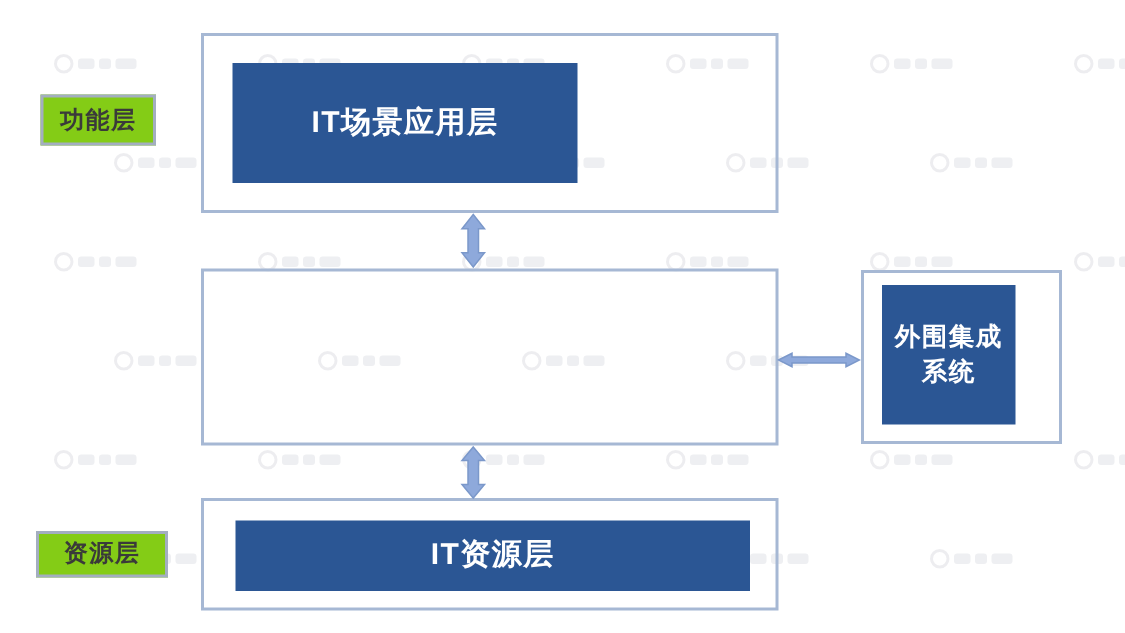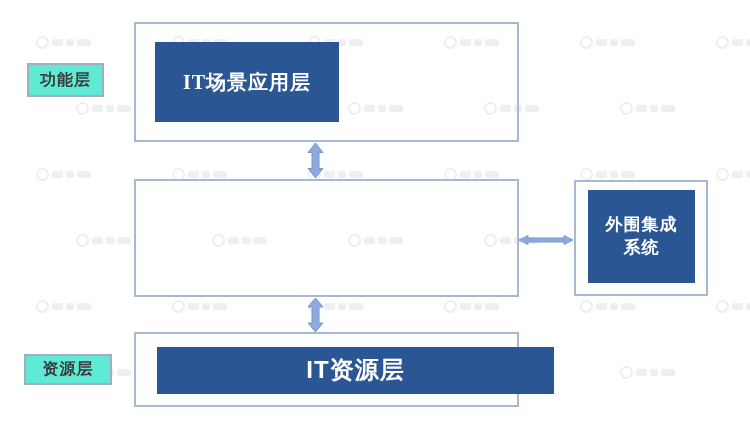--- a/index.html
+++ b/index.html
@@ -21,40 +21,40 @@
   }
   
   .bluebox{
     position:absolute;box-sizing:border-box;z-index:3;
     background:var(--box-fill);color:var(--box-text);
     display:flex;align-items:center;justify-content:center;text-align:center;
     font-weight:bold;letter-spacing:1px;white-space:pre-line;line-height:1.35;
   }
   
   .layer-label{
-    position:absolute;box-sizing:border-box;z-index:3;background:#5eead4;
+    position:absolute;box-sizing:border-box;z-index:3;background:#84cc16;
     border:2px solid var(--label-border);color:var(--label-text);
     display:flex;align-items:center;justify-content:center;
     font-weight:bold;font-size:16px;letter-spacing:1px;
   }
   
   .arrow{position:absolute;z-index:4;}
   .arrow polygon{fill:var(--arrow-fill);stroke:var(--arrow-stroke);stroke-width:1;}
 
   
   #cont-top{left:134px;top:22px;width:385px;height:120px;}
   #cont-mid{left:134px;top:179px;width:385px;height:118px;}
   #cont-right{left:574px;top:180px;width:134px;height:116px;}
   #cont-bottom{left:134px;top:332px;width:385px;height:75px;}
 
-  #box-scene{left:155px;top:42px;width:184px;height:80px;font-size:20px;font-family:Liberation Serif, serif;}
+  #box-scene{left:155px;top:42px;width:230px;height:80px;font-size:20px;}
   #box-userdev{left:392px;top:43px;width:106px;height:78px;font-size:16px;}
   #box-ops{left:157px;top:199px;width:343px;height:78px;font-size:19px;}
-  #box-peripheral{left:588px;top:190px;width:107px;height:93px;font-size:17px;}
-  #box-resource{left:157px;top:347px;width:397px;height:47px;font-size:24px;}
+  #box-peripheral{left:588px;top:190px;width:89px;height:93px;font-size:17px;}
+  #box-resource{left:157px;top:347px;width:343px;height:47px;font-size:20px;}
 
   #label-function{left:27px;top:63px;width:77px;height:34px;}
   #label-platform{left:28px;top:222px;width:75px;height:30px;}
   #label-resource{left:24px;top:354px;width:88px;height:31px;}
 
   #arrow-v1{left:306px;top:142px;}
   #arrow-v2{left:306px;top:297px;}
   #arrow-h{left:518px;top:234px;}
 </style>
 </head>

